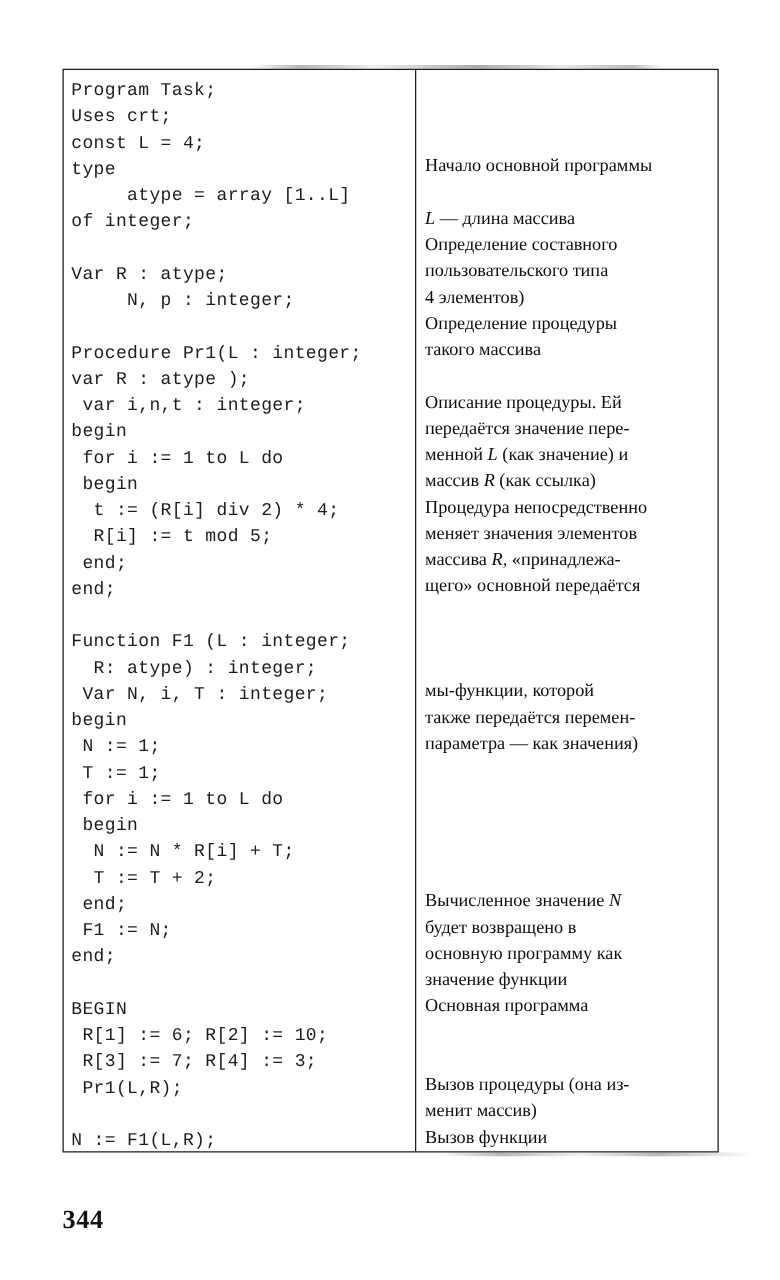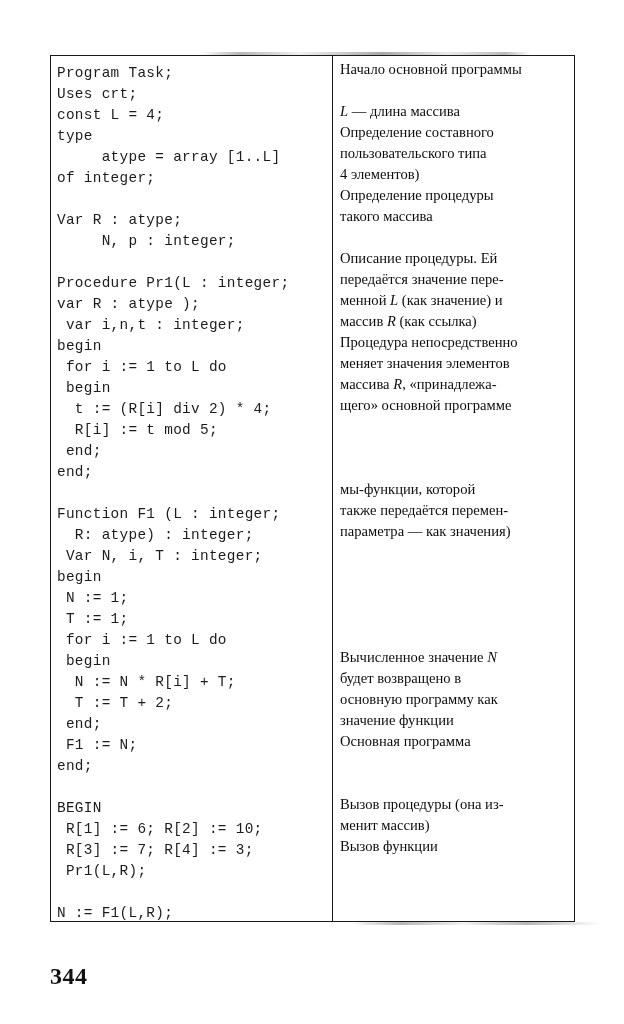--- a/index.html
+++ b/index.html
@@ -44,21 +44,22 @@
   }
 
   .col-code {
     width: 282px;
     border-right: 1.5px solid #1a1a1a;
     padding: 7px 9px 0 6px;
   }
 
   .col-notes {
     width: 240px;
-    padding: 3px 4px 0 7px;
+    padding: 19px 4px 0 7px;
+    margin-top: 48px;
   }
 
   
   .code-block {
     font-family: "Liberation Mono", "DejaVu Sans Mono", monospace;
     font-size: 14.4px;
     line-height: 21px;
     white-space: pre;
     letter-spacing: 0.3px;
     color: #1c1c1c;
@@ -91,21 +92,21 @@
     font-family: "Liberation Serif", "DejaVu Serif", serif;
   }
 
   
   #page-number {
     position: absolute;
     left: 50px;
     top: 963px;
     font-family: "Liberation Serif", "DejaVu Serif", serif;
     font-weight: bold;
-    font-size: 24px;
+    font-size: 21px;
     letter-spacing: 0.5px;
     color: #111111;
   }
 
   
   .scan-smudge {
     position: absolute;
     left: 150px;
     top: -4px;
     width: 330px;
@@ -160,21 +161,21 @@
           <div class="note-line">Определение процедуры</div>
           <div class="note-line">такого массива</div>
           <div class="note-line blank">&nbsp;</div>
           <div class="note-line">Описание процедуры. Ей</div>
           <div class="note-line">передаётся значение пере-</div>
           <div class="note-line">менной <em>L</em> (как значение) и</div>
           <div class="note-line">массив <em>R</em> (как ссылка)</div>
           <div class="note-line">Процедура непосредственно</div>
           <div class="note-line">меняет значения элементов</div>
           <div class="note-line">массива <em>R</em>, «принадлежа-</div>
-          <div class="note-line">щего» основной программе</div>
+          <div class="note-line">щего» основной передаётся</div>
           <div class="note-line blank">&nbsp;</div>
           <div class="note-line blank">&nbsp;</div>
           <div class="note-line blank">&nbsp;</div>
           <div class="note-line">мы-функции, которой</div>
           <div class="note-line">также передаётся перемен-</div>
           <div class="note-line">параметра — как значения)</div>
           <div class="note-line blank">&nbsp;</div>
           <div class="note-line blank">&nbsp;</div>
           <div class="note-line blank">&nbsp;</div>
           <div class="note-line blank">&nbsp;</div>

